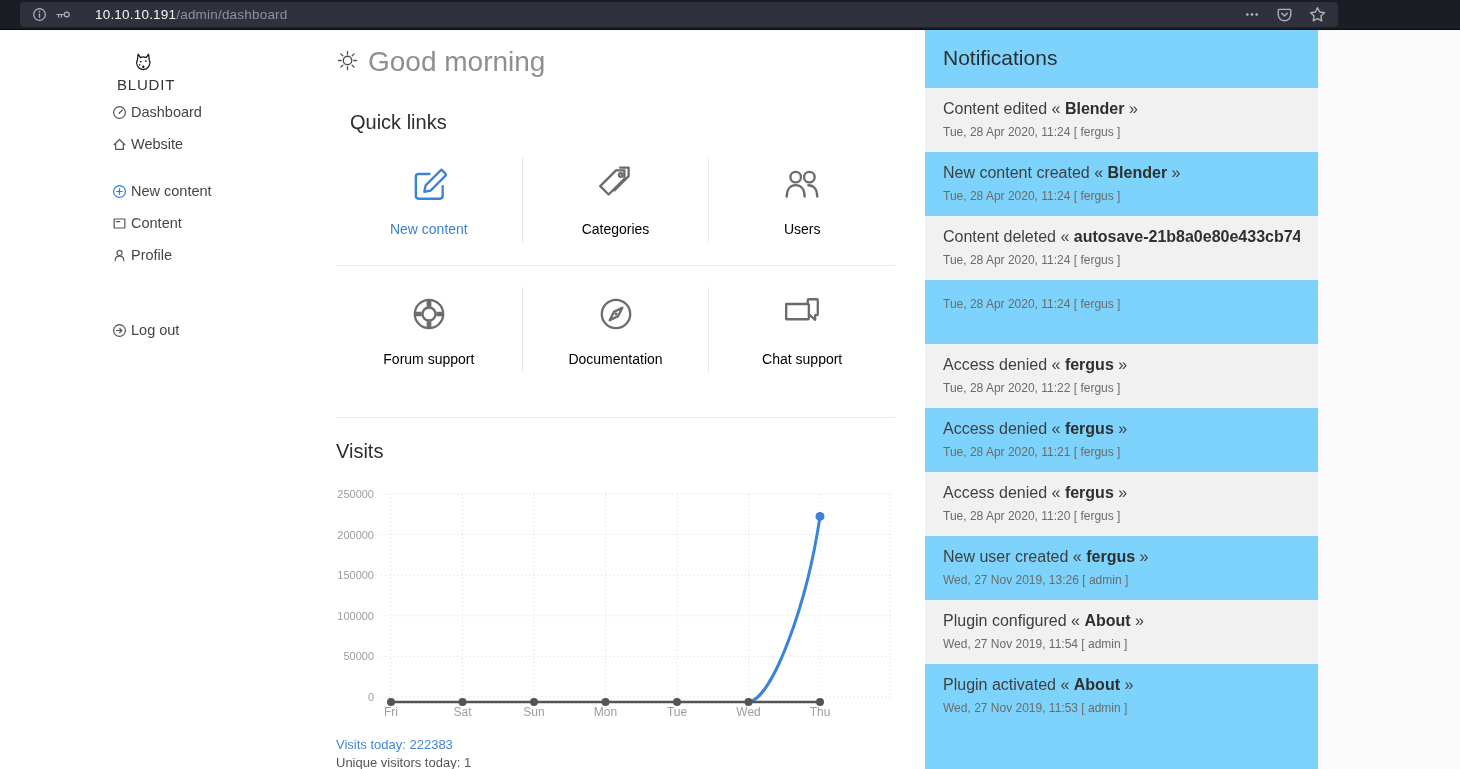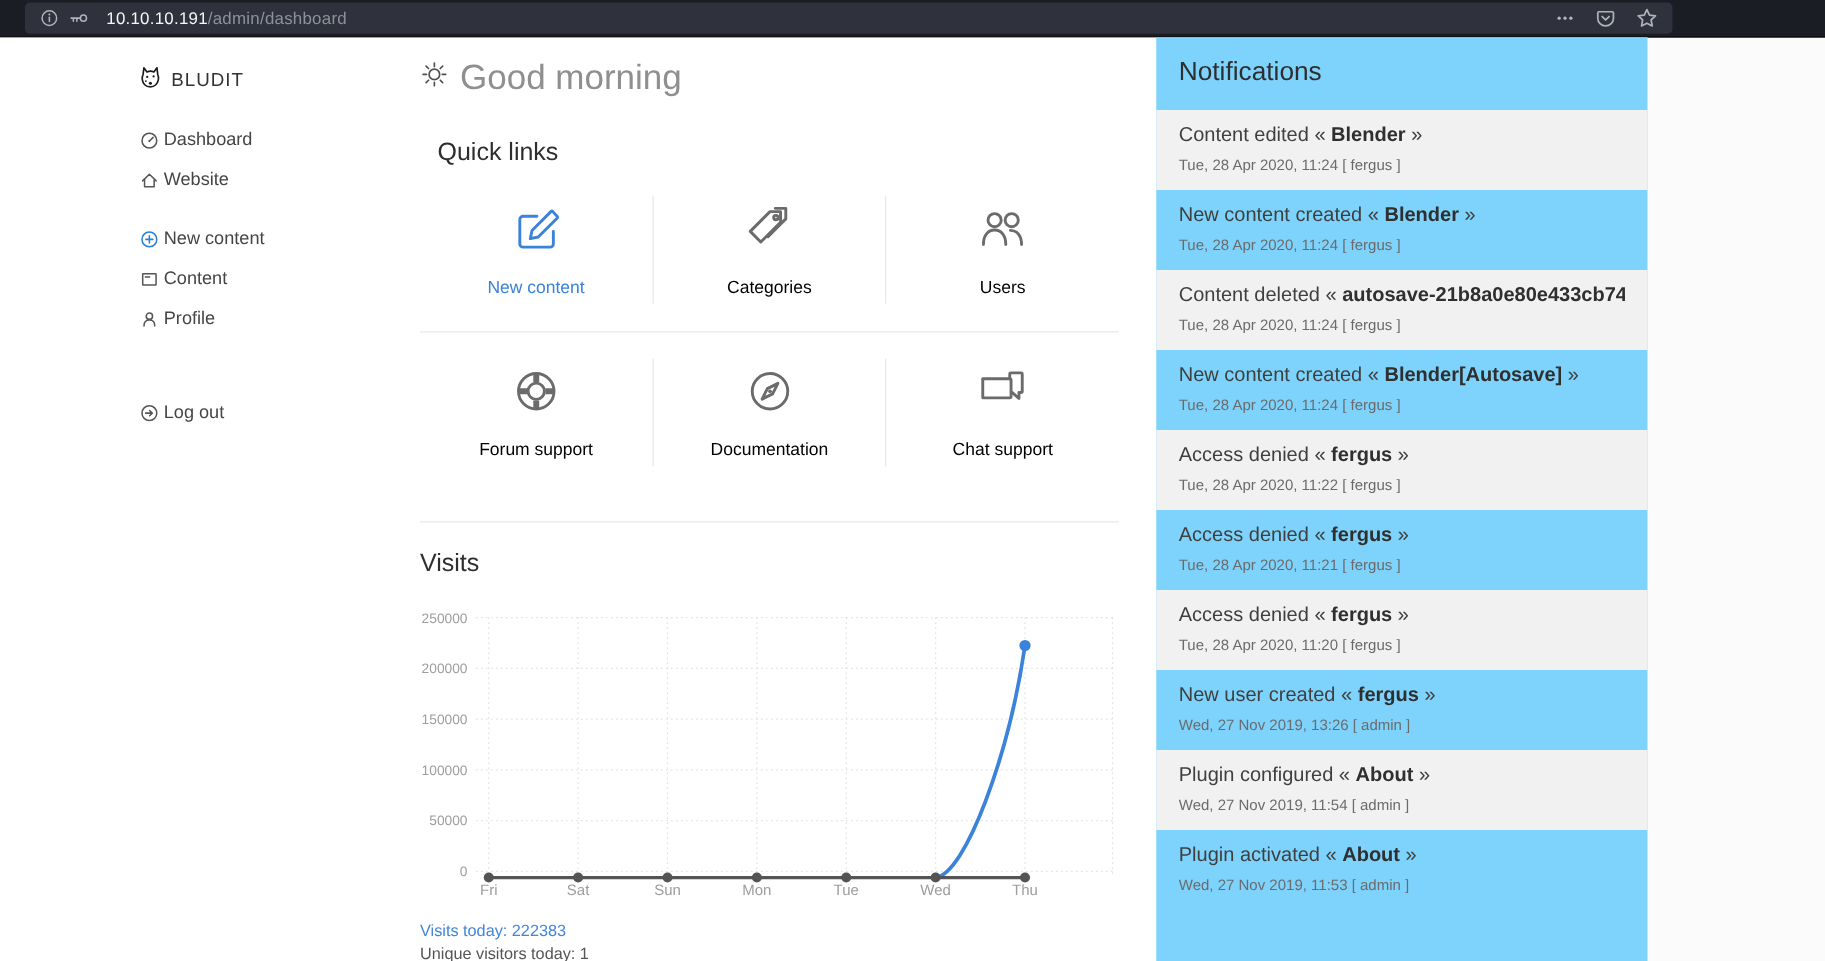--- a/index.html
+++ b/index.html
@@ -12,31 +12,31 @@
   .browser-bar{
     position:absolute;left:0;top:0;width:1460px;height:30px;
     background:#1a1d24;box-sizing:border-box;border-bottom:1px solid #0b0c0f;
   }
   .url-bar{
     position:absolute;left:20px;top:2px;height:25px;right:122px;
     background:#2f323c;border-radius:4px;display:flex;align-items:center;
     padding:0 12px;box-sizing:border-box;
   }
   .url-bar svg{flex:0 0 auto;}
-  .url-text{margin-left:14px;font-size:13.5px;letter-spacing:.2px;white-space:nowrap;}
+  .url-text{margin-left:24px;font-size:13.5px;letter-spacing:.2px;white-space:nowrap;}
   .url-domain{color:#f5f6f7;}
   .url-path{color:#8d929a;}
   .url-spacer{flex:1;}
   .chrome-ic{margin-left:16px;display:flex;align-items:center;}
   
   .page{
     position:absolute;left:0;top:30px;width:1318px;height:739px;background:#ffffff;
   }
   
-  .logo-row{position:absolute;left:110px;top:22px;height:24px;display:flex;align-items:center;}
+  .logo-row{position:absolute;left:110px;top:22px;height:24px;display:flex;align-items:center;flex-direction:column;}
   .logo-text{margin-left:7px;font-size:15px;letter-spacing:.8px;color:#333;}
   .side-item{
     position:absolute;left:112px;height:20px;display:flex;align-items:center;cursor:pointer;
   }
   .side-item .sicon{display:flex;align-items:center;margin-right:4px;}
   .side-item .slabel{font-size:14.5px;color:#454545;}
   .side-item.accent .slabel{color:#454545;}
   
   .main-col{position:absolute;left:336px;top:0;width:559px;height:739px;}
   .greeting{position:absolute;left:0;top:16px;display:flex;align-items:center;}
@@ -334,21 +334,20 @@
     <div class="ni-title"><span>New content created</span> <span>«</span> <b>Blender</b> <span>»</span></div>
     <div class="ni-meta">Tue, 28 Apr 2020, 11:24 [ fergus ]</div>
   </div>
 
   <div class="notif-item">
     <div class="ni-title"><span>Content deleted</span> <span>«</span> <b>autosave-21b8a0e80e433cb7453…</b> <span></span></div>
     <div class="ni-meta">Tue, 28 Apr 2020, 11:24 [ fergus ]</div>
   </div>
 
   <div class="notif-item">
-    <div class="ni-title"><span>New content created</span> <span>«</span> <b>Blender[Autosave]</b> <span>»</span></div>
     <div class="ni-meta">Tue, 28 Apr 2020, 11:24 [ fergus ]</div>
   </div>
 
   <div class="notif-item">
     <div class="ni-title"><span>Access denied</span> <span>«</span> <b>fergus</b> <span>»</span></div>
     <div class="ni-meta">Tue, 28 Apr 2020, 11:22 [ fergus ]</div>
   </div>
 
   <div class="notif-item">
     <div class="ni-title"><span>Access denied</span> <span>«</span> <b>fergus</b> <span>»</span></div>

